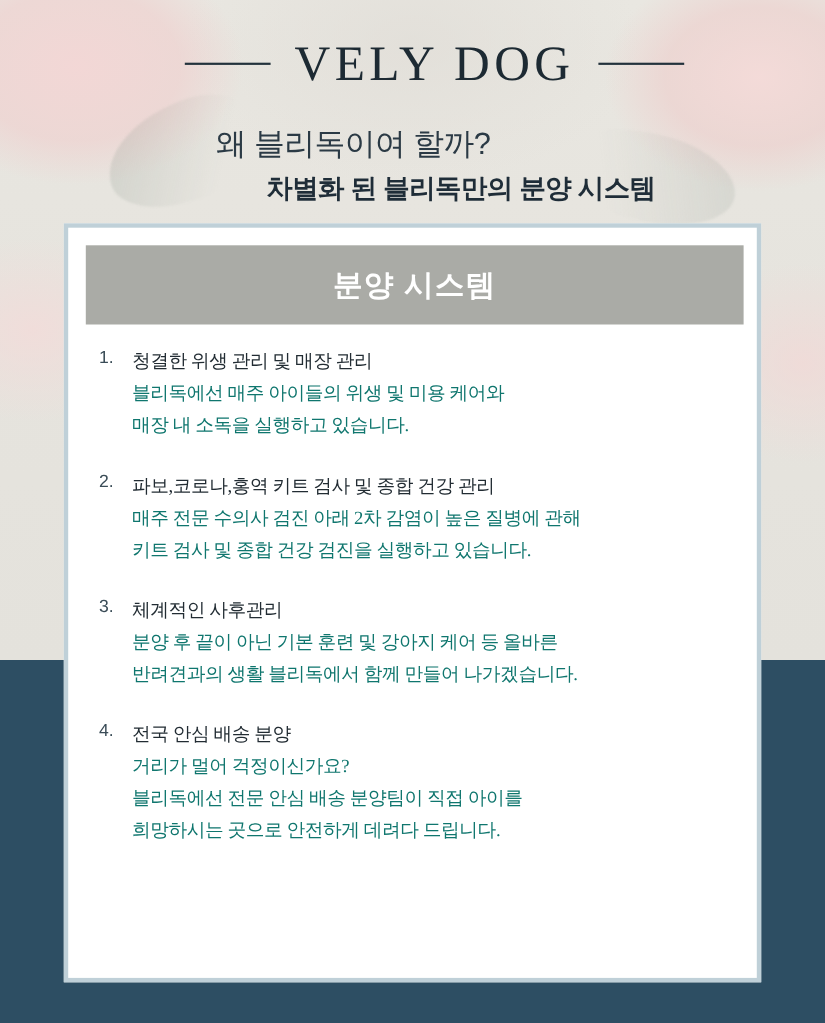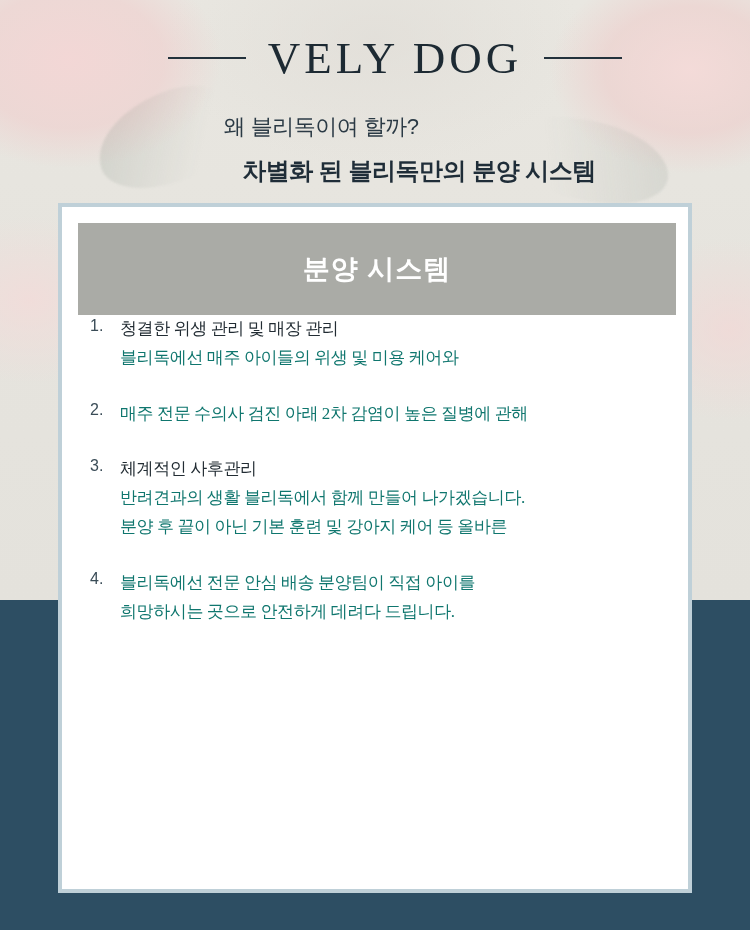--- a/index.html
+++ b/index.html
@@ -84,21 +84,21 @@
     color: #1d2a33;
     font-weight: 400;
     white-space: nowrap;
   }
 
   .sub-1 {
     position: absolute;
     left: 0; top: 112px;
     width: 642px;
     text-align: center;
-    font-size: 22px;
+    font-size: 28px;
     color: #2b3a45;
     letter-spacing: -0.5px;
   }
   .sub-2 {
     position: absolute;
     left: 0; top: 155px;
     width: 750px;
     text-align: center;
     font-size: 24px;
     font-weight: bold;
@@ -114,21 +114,21 @@
     width: 634px;
     height: 690px;
     background: #ffffff;
     border: 4px solid #bfd0d8;
     box-sizing: border-box;
   }
   .card-header {
     position: absolute;
     left: 16px; top: 16px;
     width: 598px;
-    height: 92px;
+    height: 72px;
     background: #aaaba6;
     display: flex;
     align-items: center;
     justify-content: center;
   }
   .card-header-text {
     color: #ffffff;
     font-size: 27px;
     font-weight: bold;
     letter-spacing: 1px;
@@ -193,42 +193,47 @@
       <div class="card-header-text">분양 시스템</div>
     </div>
 
     <div class="list">
 
       <div class="item">
         <div class="item-num">1.</div>
         <div class="item-body">
           <div class="item-title">청결한 위생 관리 및 매장 관리</div>
           <div class="item-line">블리독에선 매주 아이들의 위생 및 미용 케어와</div>
+          <div class="item-line">매장 내 소독을 실행하고 있습니다.</div>
         </div>
       </div>
 
       <div class="item">
         <div class="item-num">2.</div>
         <div class="item-body">
+          <div class="item-title">파보,코로나,홍역 키트 검사 및 종합 건강 관리</div>
           <div class="item-line">매주 전문 수의사 검진 아래 2차 감염이 높은 질병에 관해</div>
+          <div class="item-line">키트 검사 및 종합 건강 검진을 실행하고 있습니다.</div>
         </div>
       </div>
 
       <div class="item">
         <div class="item-num">3.</div>
         <div class="item-body">
           <div class="item-title">체계적인 사후관리</div>
+          <div class="item-line">분양 후 끝이 아닌 기본 훈련 및 강아지 케어 등 올바른</div>
           <div class="item-line">반려견과의 생활 블리독에서 함께 만들어 나가겠습니다.</div>
-          <div class="item-line">분양 후 끝이 아닌 기본 훈련 및 강아지 케어 등 올바른</div>
         </div>
       </div>
 
       <div class="item">
         <div class="item-num">4.</div>
         <div class="item-body">
+          <div class="item-title">전국 안심 배송 분양</div>
+          <div class="item-line">거리가 멀어 걱정이신가요?</div>
           <div class="item-line">블리독에선 전문 안심 배송 분양팀이 직접 아이를</div>
           <div class="item-line">희망하시는 곳으로 안전하게 데려다 드립니다.</div>
         </div>
       </div>
 
     </div>
   </div>
 
 </div>
 

